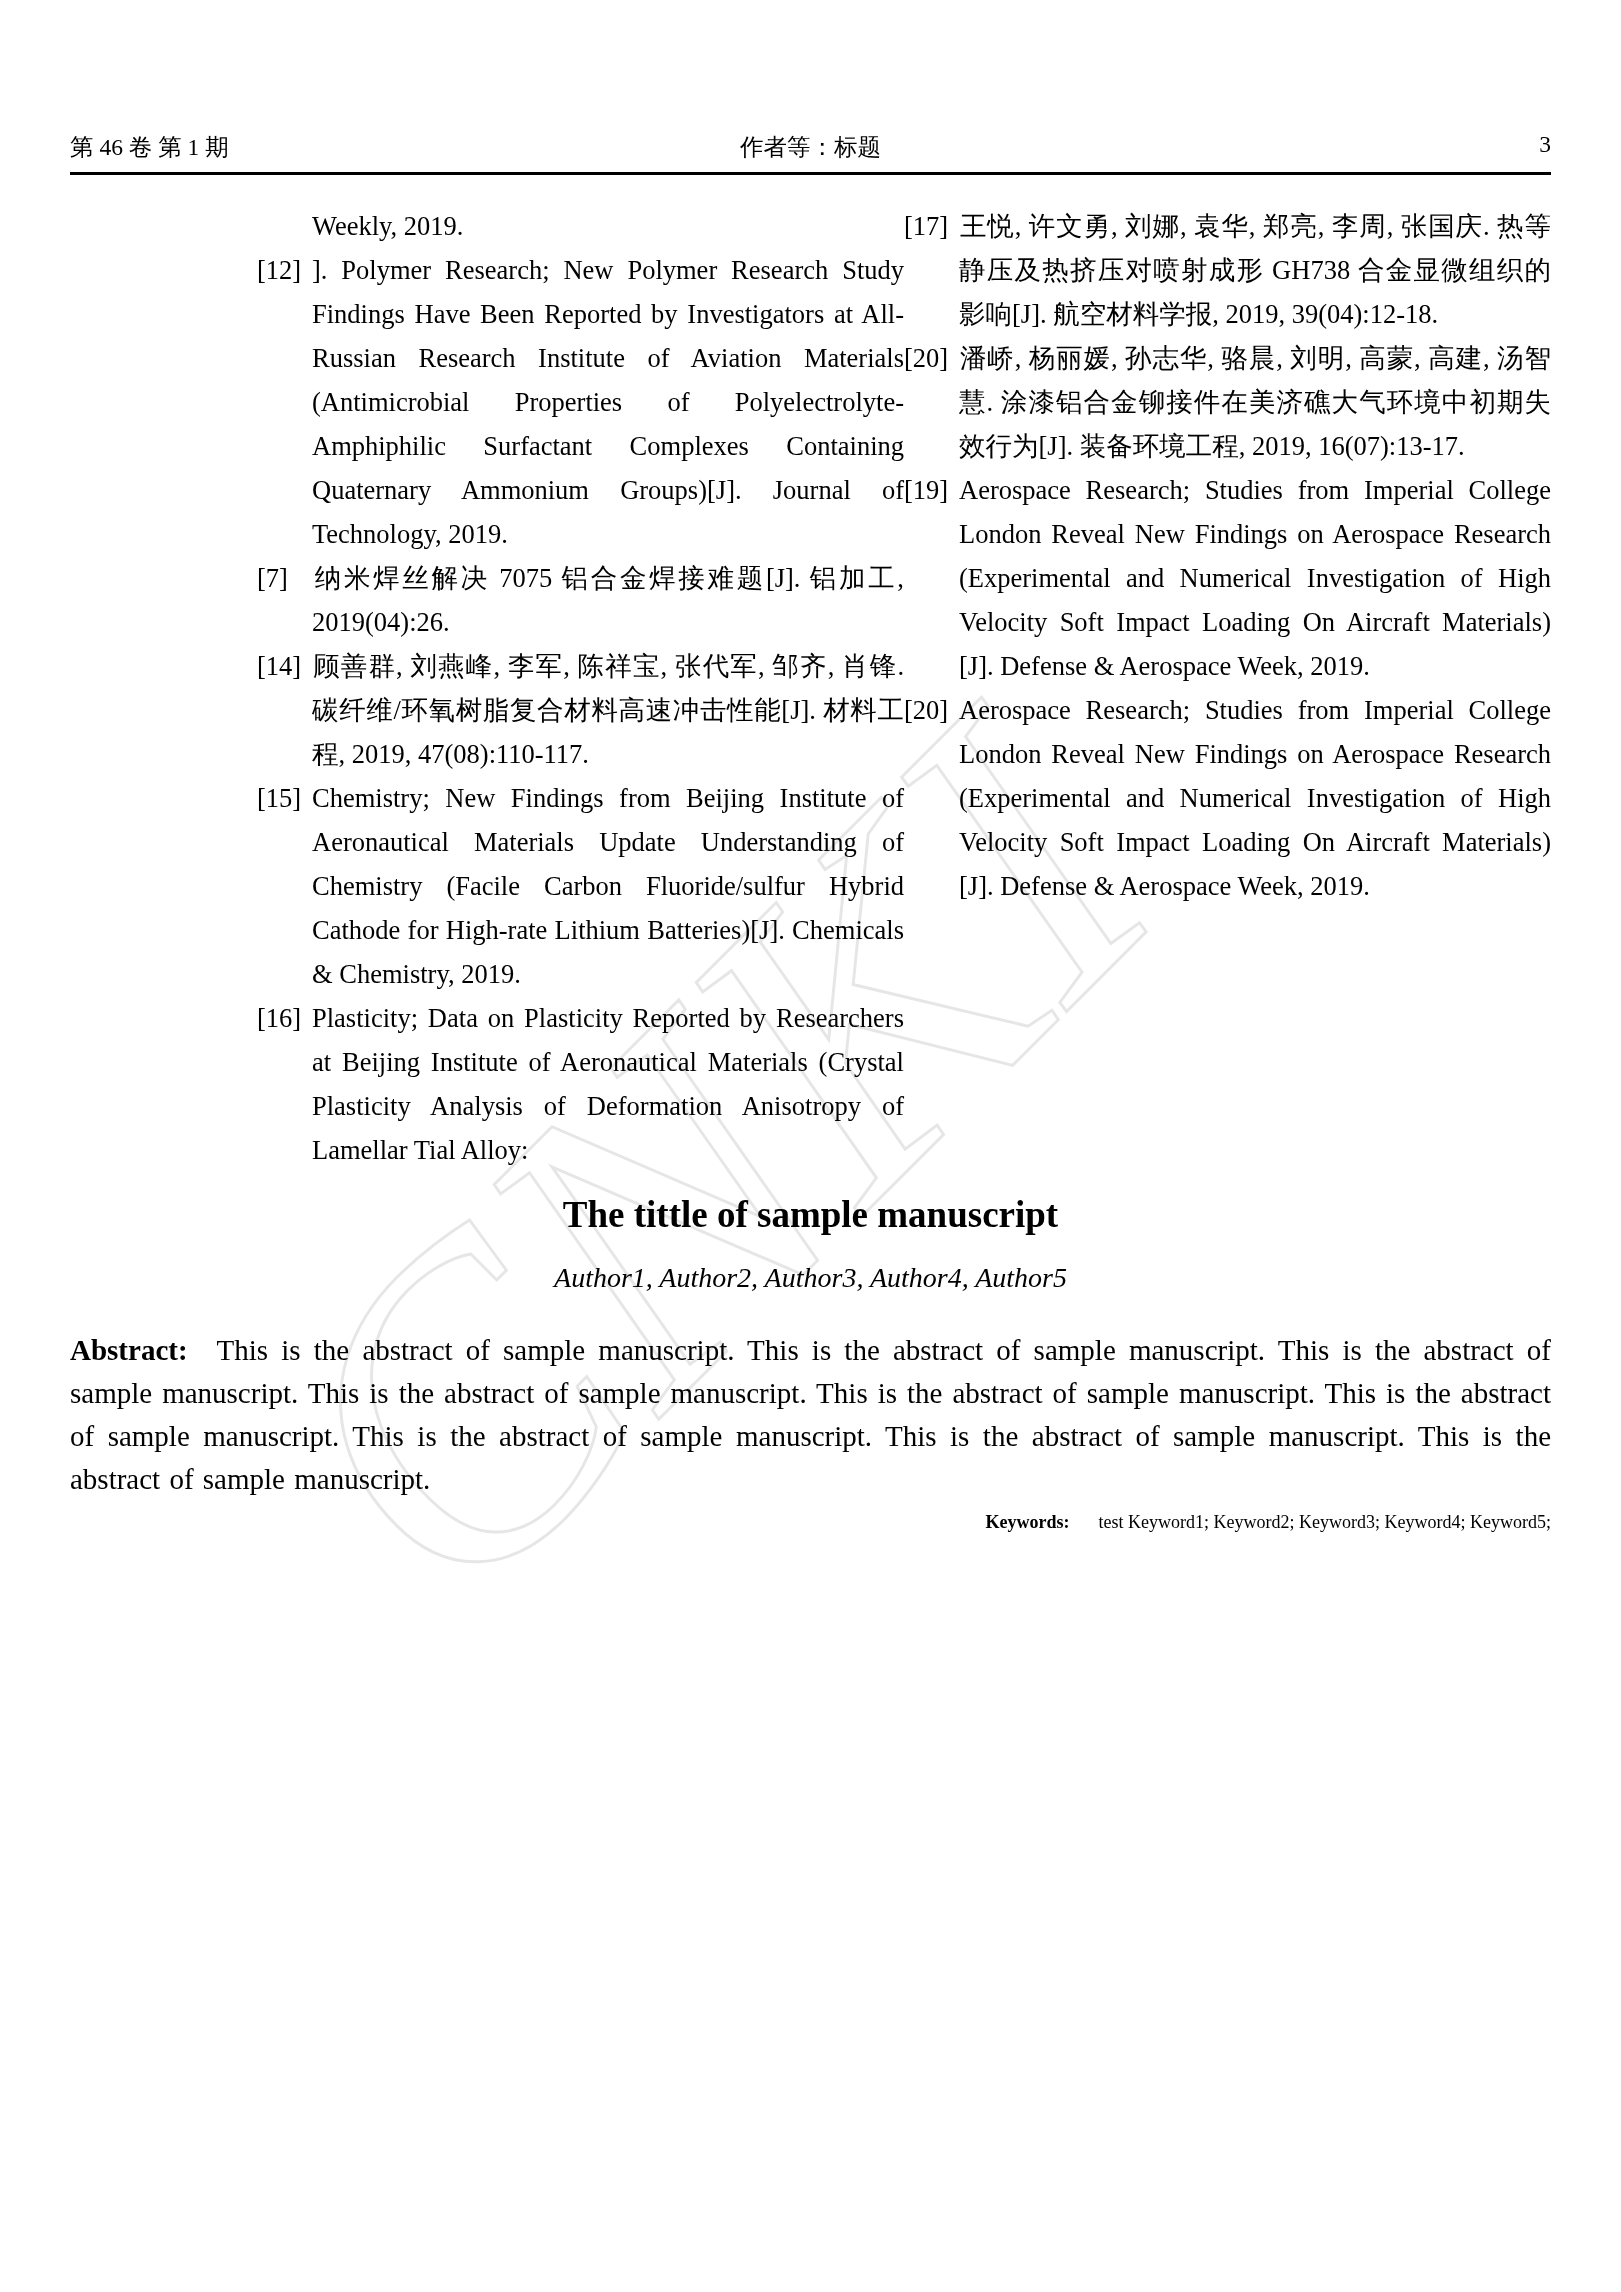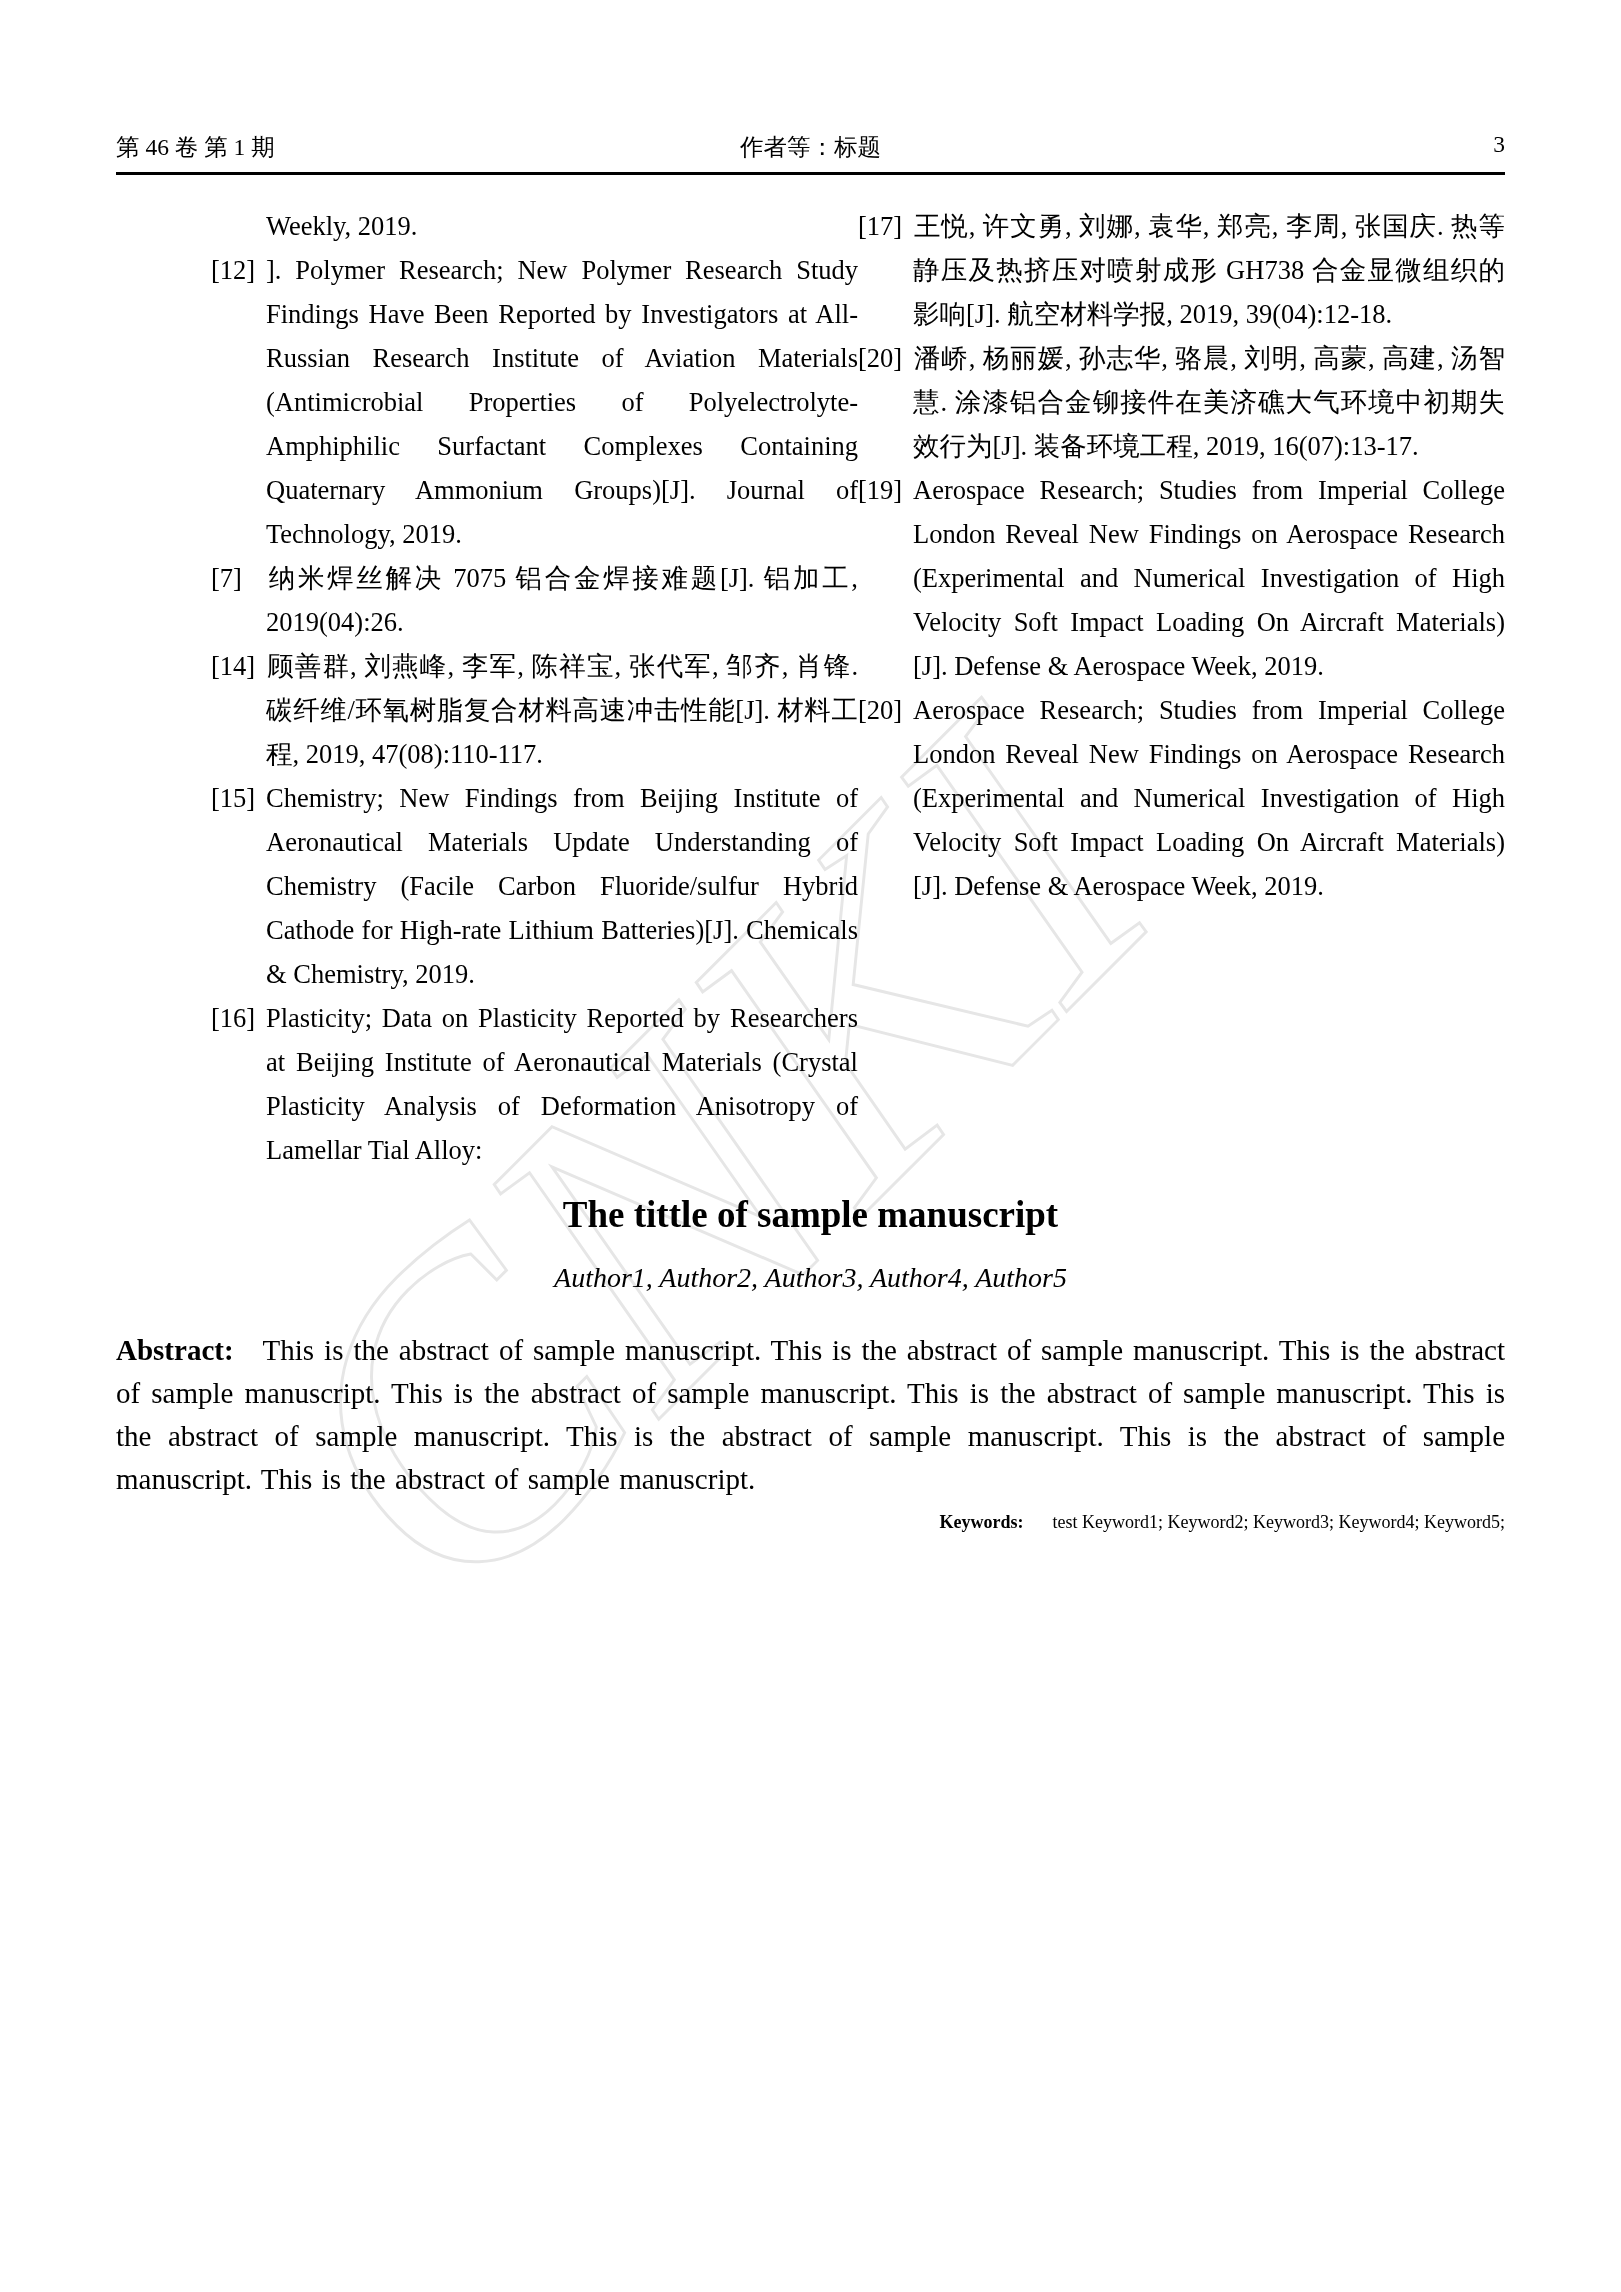--- a/index.html
+++ b/index.html
@@ -22,21 +22,21 @@
     font-family: "Liberation Serif", "DejaVu Serif", serif;
     font-size: 440px;
     font-style: italic;
     fill: none;
     stroke: #e6e6e6;
     stroke-width: 3px;
   }
   .content {
     position: relative;
     z-index: 1;
-    padding: 0 116px;
+    padding: 0 70px;
   }
   .page-header {
     margin-top: 131px;
     position: relative;
     height: 33px;
     font-size: 23.5px;
   }
   .ph-left  { position: absolute; left: 0;  top: 0; }
   .ph-center{ position: absolute; left: 50%; top: 0; transform: translateX(-50%); }
   .ph-right { position: absolute; right: 0; top: 0; }

